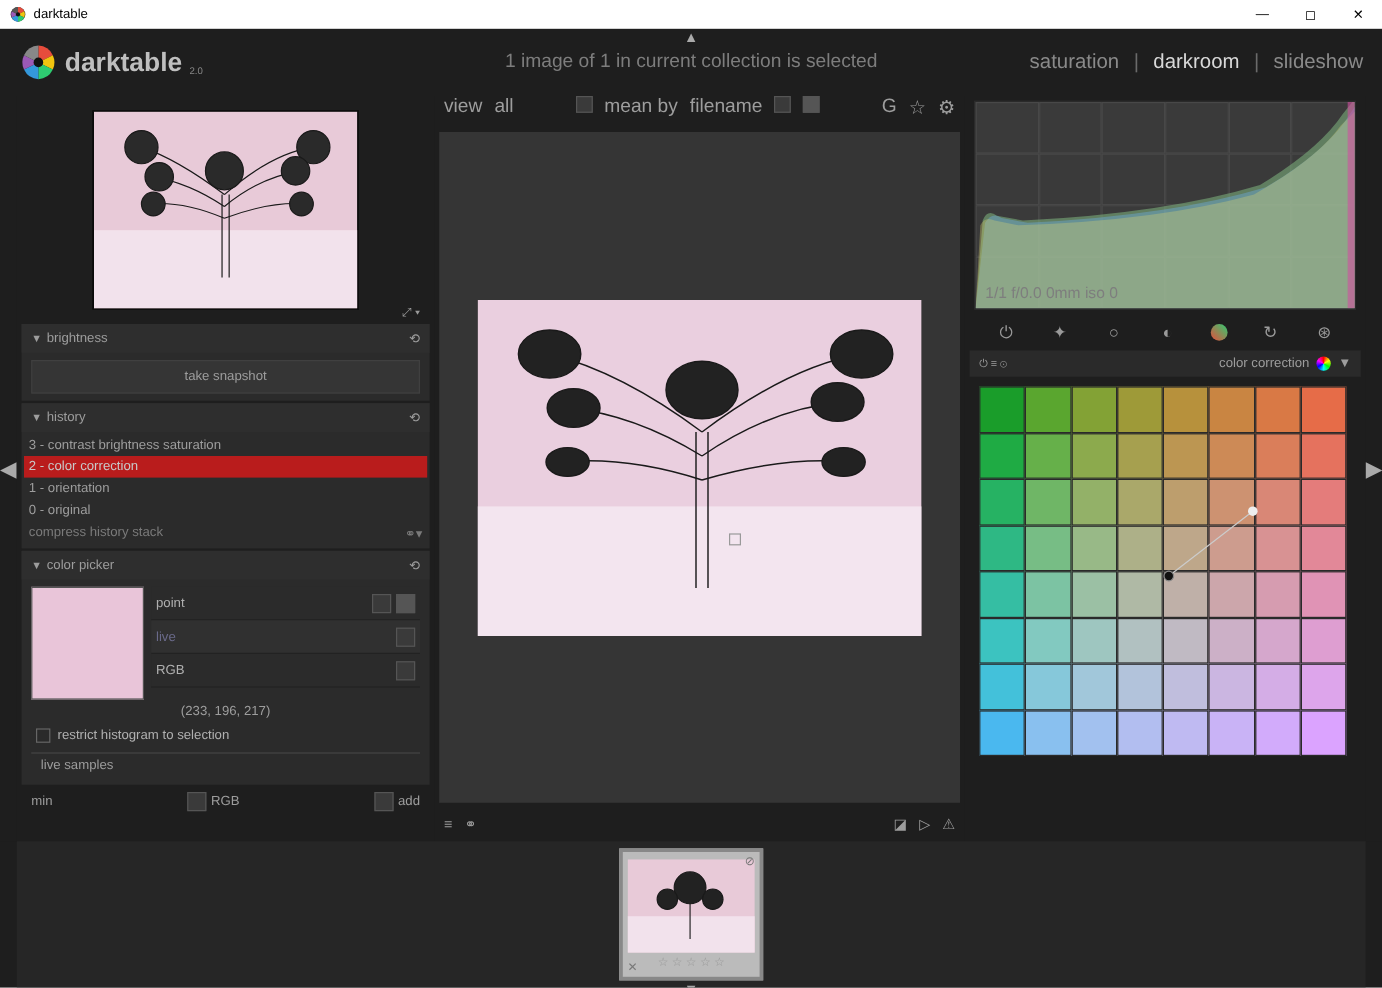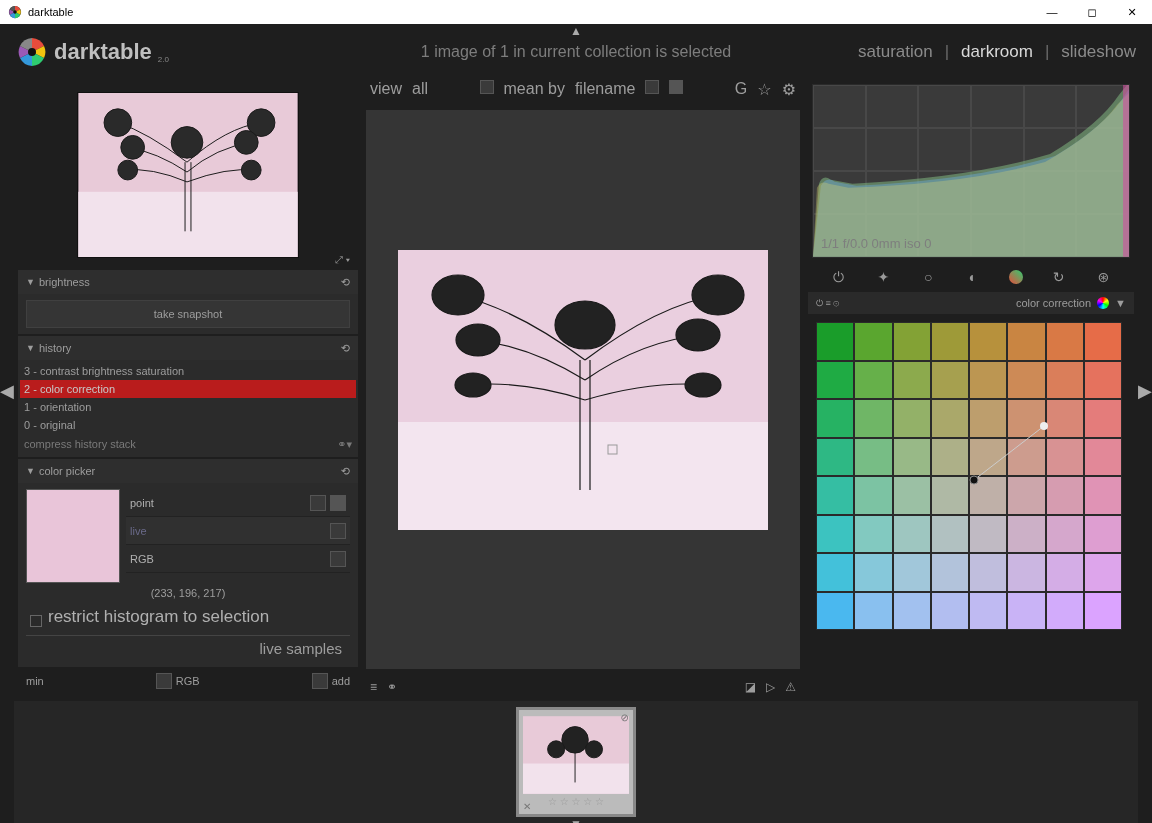--- a/index.html
+++ b/index.html
@@ -36,23 +36,23 @@
 .hist-item{padding:3px 4px;font-size:11px;color:#9d9d9d}
 .hist-item.sel{background:#b91c1c;color:#c8c8c8}
 .hist-foot{display:flex;align-items:flex-start;padding:4px;color:#7a7a7a;font-size:11px}
 .cp-swatch{width:94px;height:94px;background:#e9c5d9;border:1px solid #555}
 .cp-right{flex:1;display:flex;flex-direction:column;gap:0}
 .cp-line{height:28px;display:flex;align-items:center;padding:0 4px;font-size:11px;background:#2b2b2b;border-bottom:1px solid #222}
 .cp-line .sp{margin-left:auto}
 .cp-line.alt{background:#303030}
 .mini-ic{width:16px;height:16px;background:#3a3a3a;border:1px solid #555;margin-left:4px}
 .cp-rgb{text-align:center;font-size:11px;color:#9d9d9d;padding:4px}
-.chk-row{display:flex;align-items:flex-end;gap:6px;padding:4px;font-size:17px}
+.chk-row{display:flex;align-items:flex-end;gap:6px;padding:4px;font-size:11px}
 .chk{width:12px;height:12px;border:1px solid #666;background:#2a2a2a}
-.live{text-align:right;padding:4px 8px;font-size:15px;color:#9d9d9d;border-top:1px solid #444;margin-top:4px}
+.live{padding:4px 8px;font-size:11px;color:#9d9d9d;border-top:1px solid #444;margin-top:4px}
 .min-row{display:flex;align-items:center;gap:10px;padding:4px 8px;font-size:11px;color:#9d9d9d}
 .min-row .g{display:flex;align-items:center;gap:4px}
 .center{flex:1;display:flex;flex-direction:column;background:#1e1e1e}
 .toolbar{height:26px;display:flex;align-items:flex-start;padding:0 8px;font-size:16px;color:#9d9d9d;gap:10px}
 .toolbar .sp{flex:1}
 .toolbar .sm-ic{width:14px;height:14px;background:#3a3a3a;border:1px solid #555}
 .canvas{flex:1;background:#353535;display:flex;align-items:center;justify-content:center;margin:4px;position:relative}
 .main-img{width:370px;height:280px}
 .btoolbar{height:28px;display:flex;align-items:center;padding:0 8px;gap:10px;color:#9d9d9d}
 .btoolbar .sp{flex:1}

